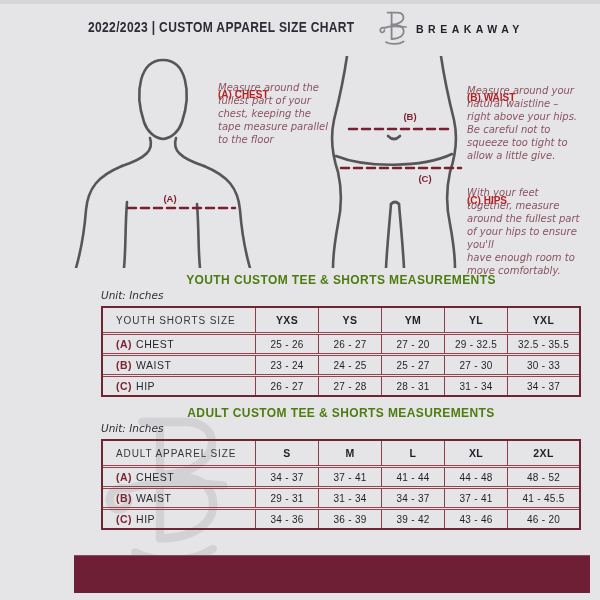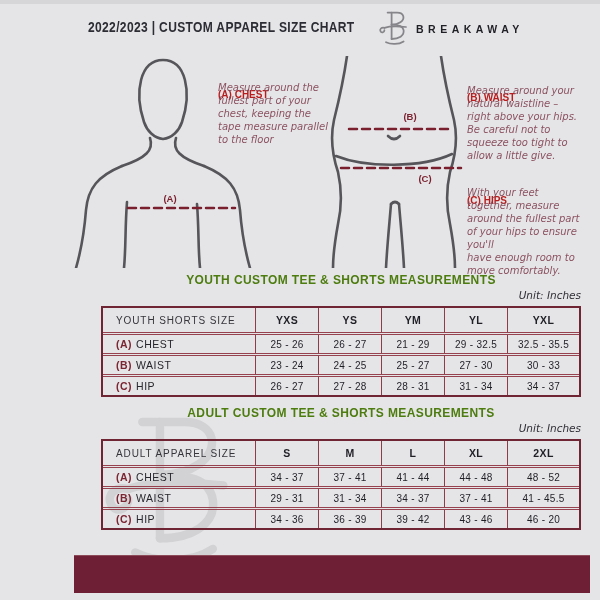--- a/index.html
+++ b/index.html
@@ -27,21 +27,21 @@
   
   .sec-head{font-size:10px; font-weight:700; color:#b91c1c; white-space:nowrap;margin-top:28px;}
   .para{
     font-family:"DejaVu Sans", sans-serif; font-style:italic;
     font-size:10px; line-height:13px; color:#8b5160; white-space:pre-line;
   }
 
   
   .tbl-title{width:480px; text-align:center; font-size:12px; font-weight:700;
     letter-spacing:.4px; color:#4d7c0f;}
-  .tbl-unit{width:480px; text-align:right; font-family:"DejaVu Sans", sans-serif;
+  .tbl-unit{width:480px; text-align:left; font-family:"DejaVu Sans", sans-serif;
     font-style:italic; font-weight:500; font-size:10.5px; color:#2e2e35;}
   .size-table{
     width:480px; border:2px solid #702535; box-sizing:border-box;
     background:transparent; z-index:1;
   }
   .trow{display:grid; grid-template-columns:152px 63px 63px 63px 63px 1fr;}
   .trow.head{height:24px;}
   .trow.data{height:18px;}
   .trow + .trow{border-top:3px double #96424f;}
   .cell{display:flex; align-items:center; justify-content:center;
@@ -153,21 +153,21 @@
       <div class="cell">YL</div>
       <div class="cell">YXL</div>
     </div>
     <div class="trow data">
       <div class="cell lbl">
           <span class="pfx">(A)</span>
           <span>CHEST</span>
         </div>
       <div class="cell">25 - 26</div>
       <div class="cell">26 - 27</div>
-      <div class="cell">21 - 29</div>
+      <div class="cell">27 - 20</div>
       <div class="cell">29 - 32.5</div>
       <div class="cell">32.5 - 35.5</div>
     </div>
     <div class="trow data">
       <div class="cell lbl">
           <span class="pfx">(B)</span>
           <span>WAIST</span>
         </div>
       <div class="cell">23 - 24</div>
       <div class="cell">24 - 25</div>

